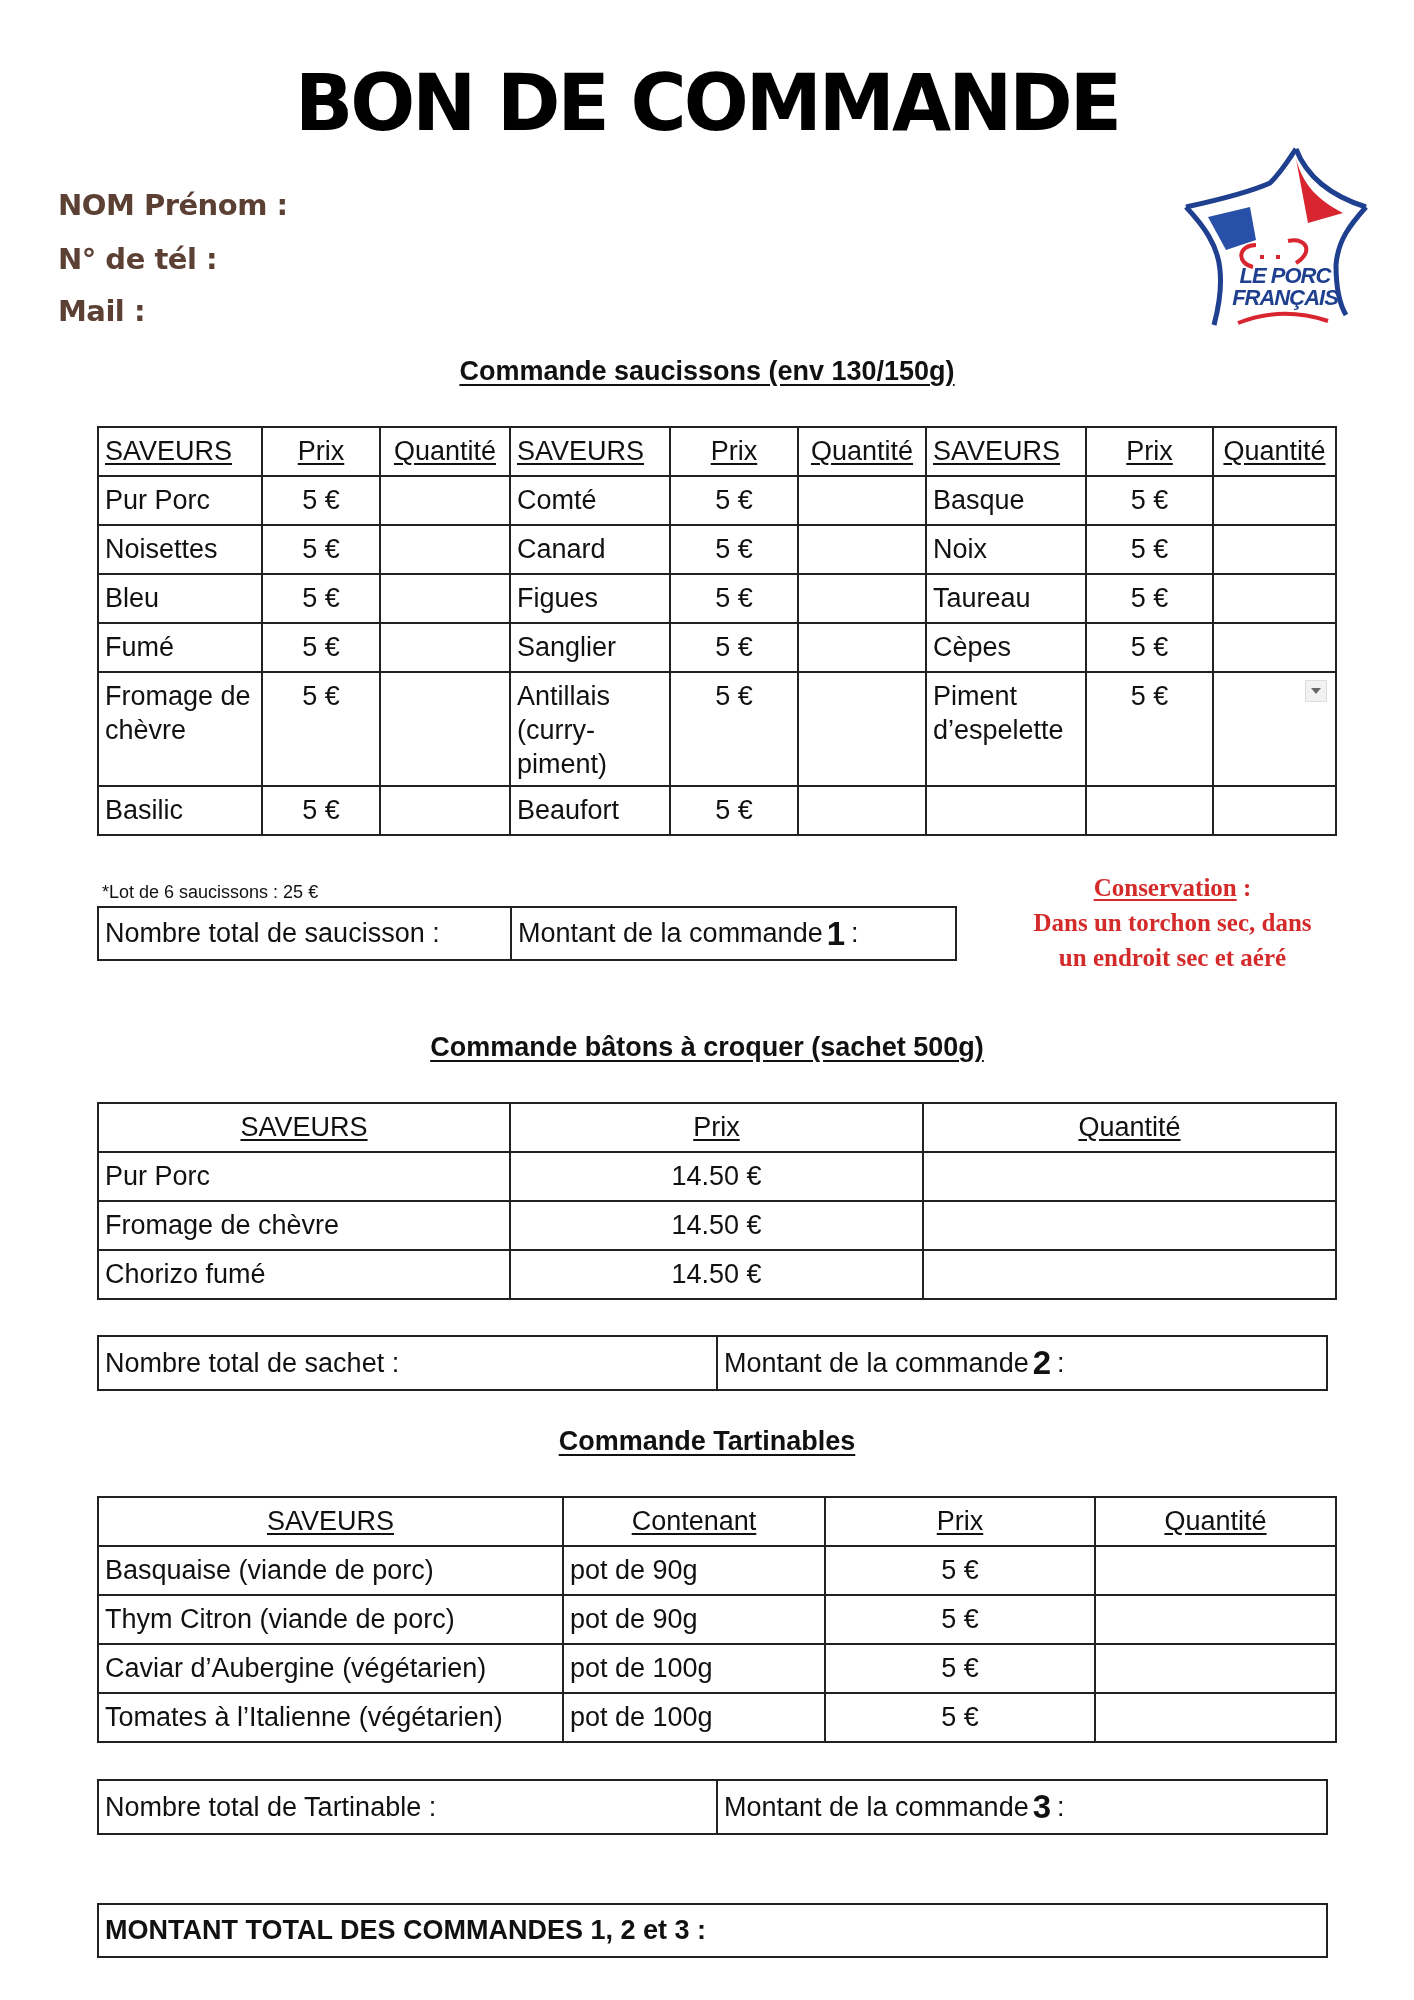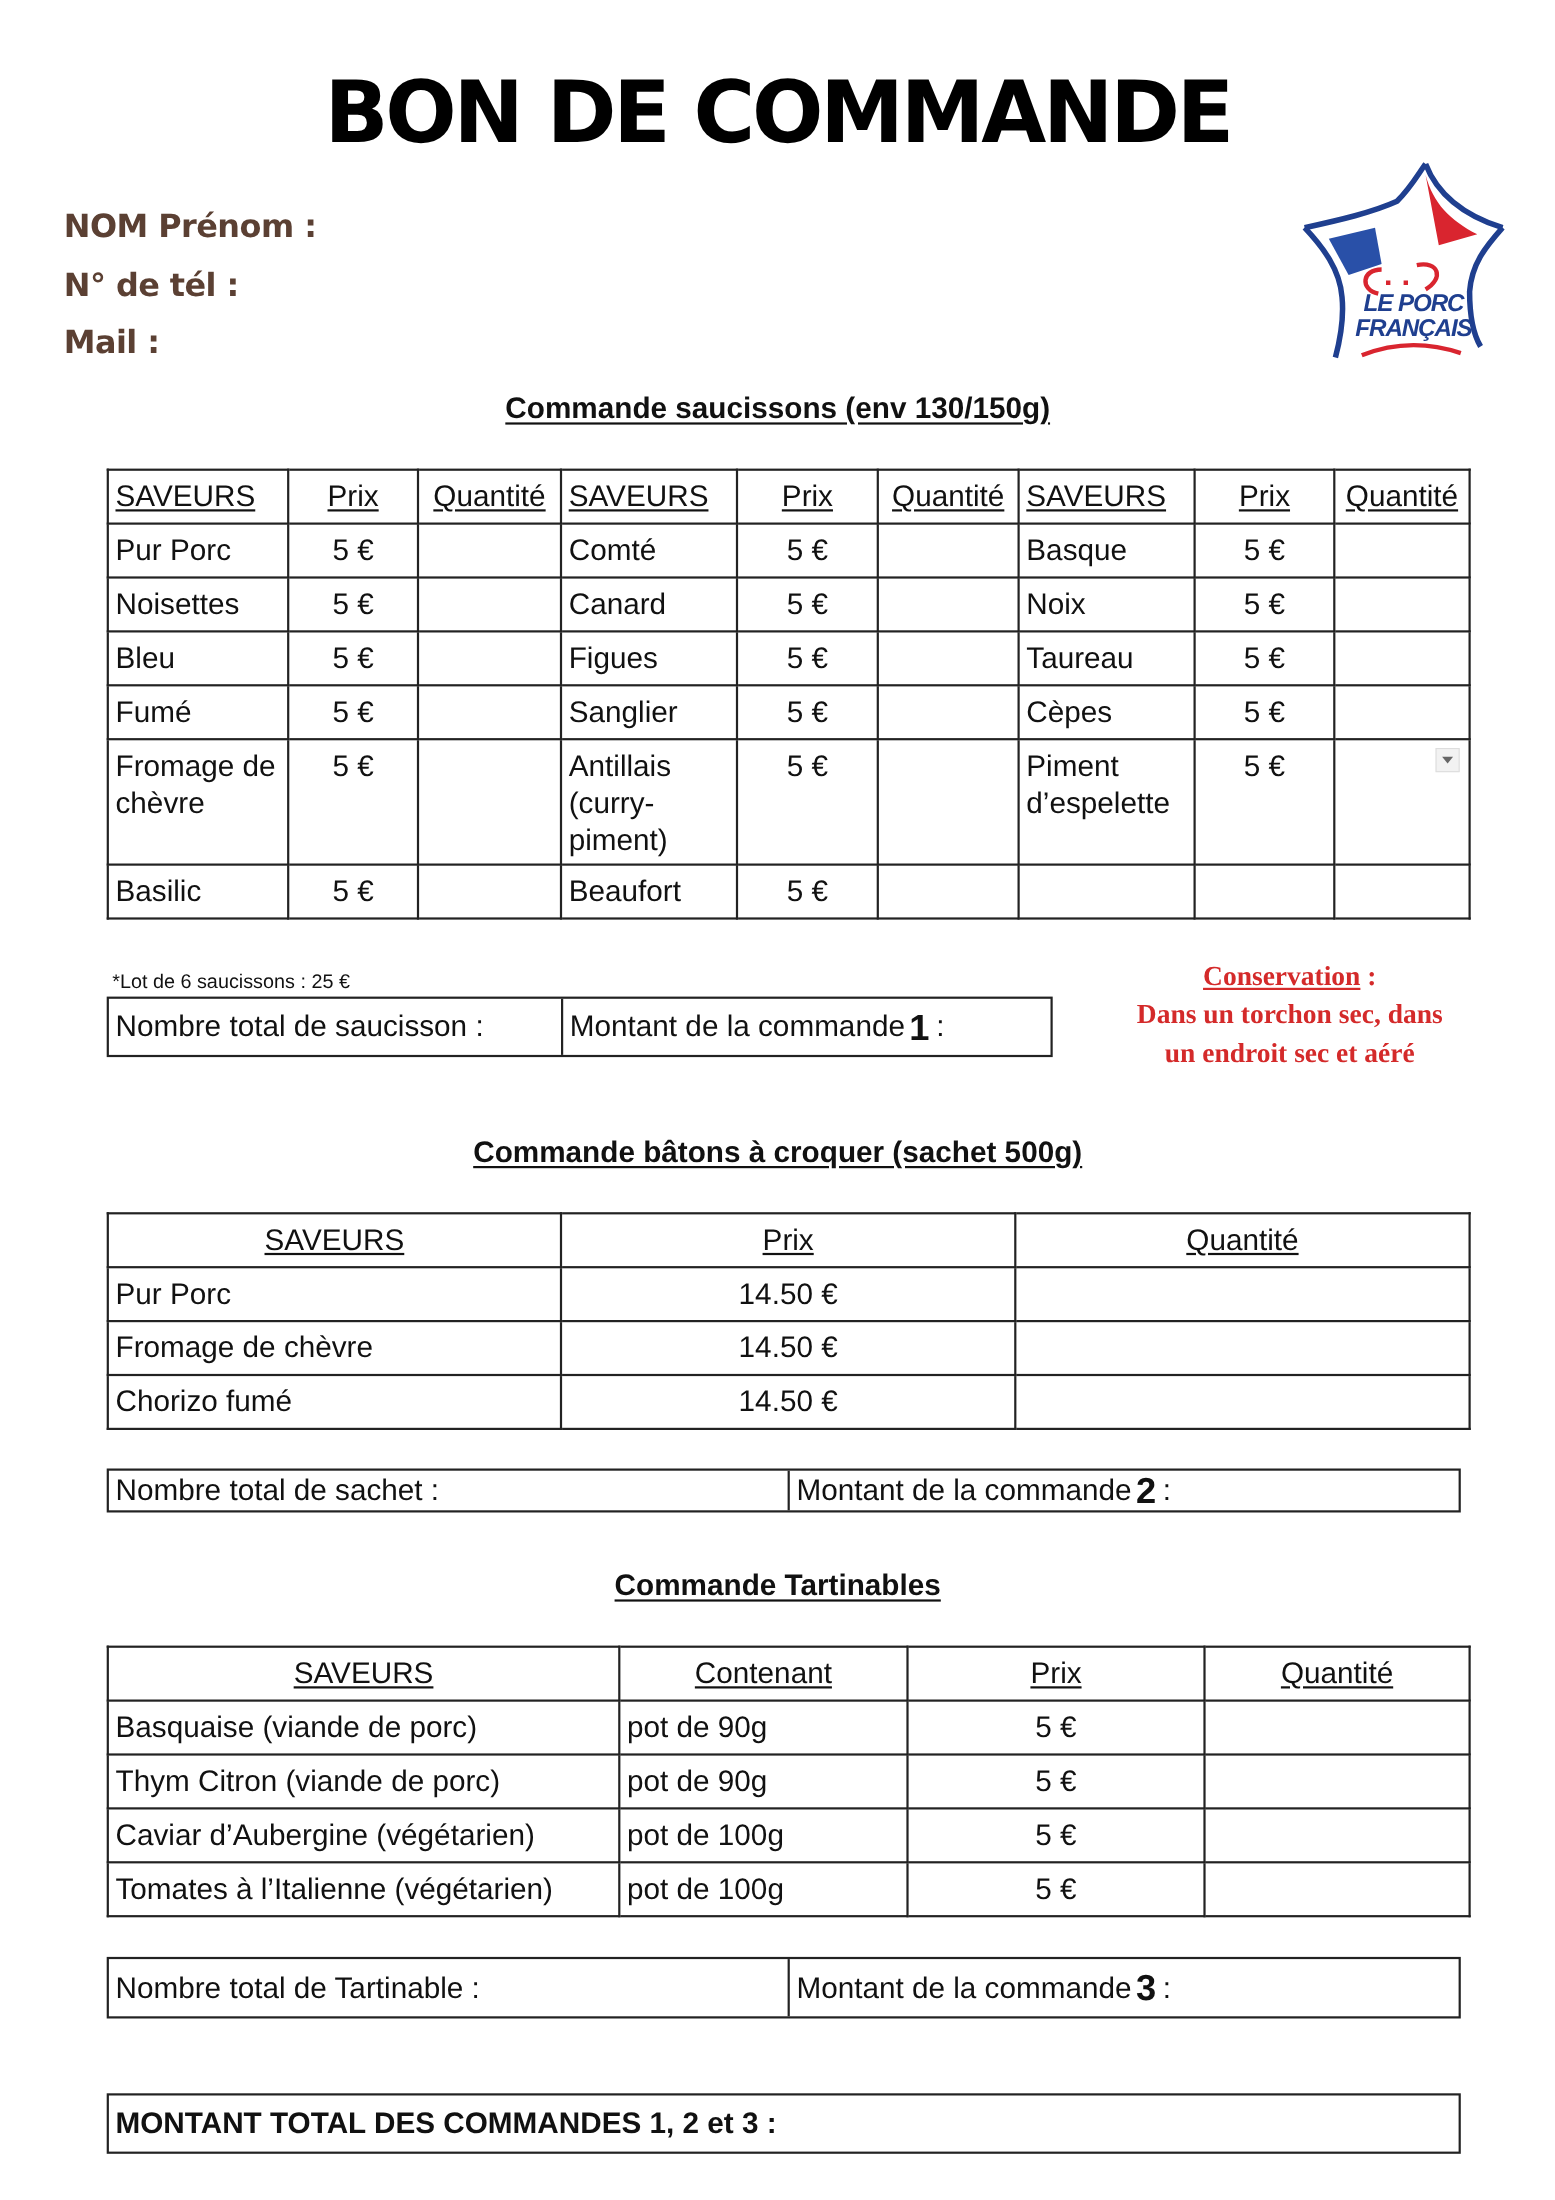--- a/index.html
+++ b/index.html
@@ -193,21 +193,21 @@
         <td></td>
       </tr>
       <tr style="height: 49px;">
         <td style="vertical-align: middle;">Chorizo fumé</td>
         <td class="c" style="vertical-align: middle;">14.50 €</td>
         <td></td>
       </tr>
     </tbody>
 </table>
 
-<div class="box" style="left:97px; top:1335px; width:1231px; height:40px;">
+<div class="box" style="left:97px; top:1335px; width:1231px; height:56px;">
   <div class="cell" style="width:617px;">
       <span>Nombre total de sachet :</span>
     </div>
   <div class="cell" style="flex:1;">
       <span>Montant de la commande</span>
       <span class="big">2</span>
       <span>:</span>
     </div>
 </div>
 

